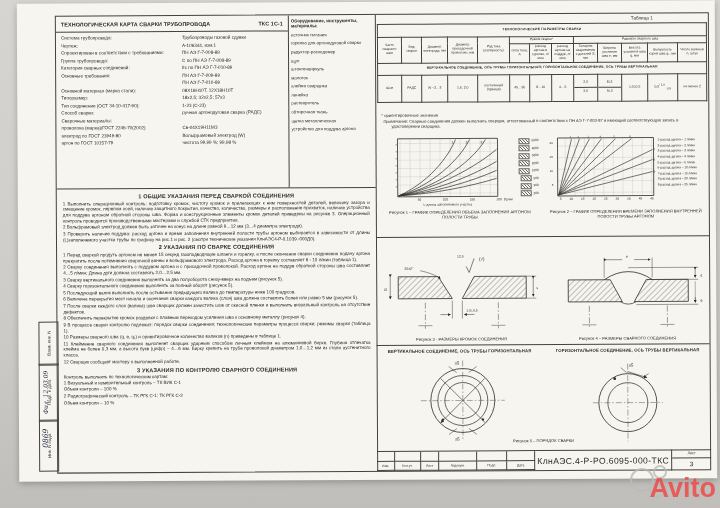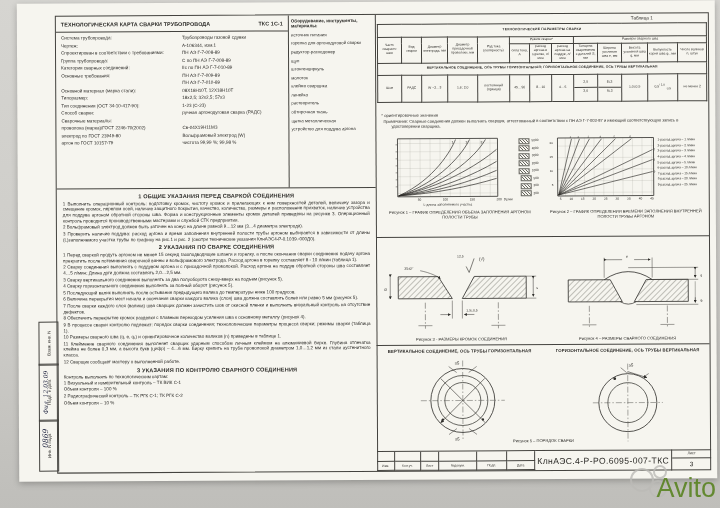--- a/index.html
+++ b/index.html
@@ -58,21 +58,21 @@
   .docnum{font-size:8.6px;letter-spacing:.4px;display:flex;align-items:center;justify-content:center;}
   .sheetbox{border-left:1px solid #44433f;}
   .sheetbox .sl{font-size:3.8px;text-align:center;border-bottom:1px solid #44433f;line-height:7px;height:7px;}
   .sheetbox .sn{font-size:6.5px;text-align:center;line-height:12px;}
   
   .mbox{left:20px;width:18px;border:1px solid #44433f;display:flex;align-items:center;justify-content:center;}
   .vtext{writing-mode:vertical-rl;transform:rotate(180deg);font-size:4.3px;white-space:nowrap;}
   .hand{font-family:"DejaVu Serif", serif;font-style:italic;color:#2b2f49;}
   
   .wm{right:0px;bottom:0px;width:96px;height:46px;opacity:.8;}
-  .wm-text{position:absolute;right:4px;bottom:4px;font-size:27px;font-weight:normal;color:#4d7c0f;}
+  .wm-text{position:absolute;right:4px;bottom:4px;font-size:27px;font-weight:bold;color:#ef4444;}
   .wm circle{fill:none;stroke:#bcbbb7;stroke-width:2;}
   svg text{fill:#2e2d2a;}
 </style>
 </head>
 <body>
 
 <div class="abs paper">
 
   <div class="abs mbox" style="top:318px;height:42px;">
     <span class="vtext">Взам. инв. N</span>
@@ -497,21 +497,21 @@
         <div class="cell"></div>
       <div class="cell"></div>
         <div class="cell"></div>
       <div class="cell">Изм.</div>
       <div class="cell">Кол.уч.</div>
       <div class="cell">Лист</div>
       <div class="cell">№докум.</div>
       <div class="cell">Подп.</div>
       <div class="cell">Дата</div>
     </div>
-    <div class="abs docnum hline" style="left:477px;top:436px;width:136px;height:20px;">КлнАЭС.4-Р-РО.6095-007-ТКС</div>
+    <div class="abs docnum hline" style="left:477px;top:436px;width:136px;height:20px;">КлнАЭС.4-Р-РО.6095-000-ТКС</div>
     <div class="abs sheetbox hline" style="left:613px;top:436px;width:39px;height:20px;">
       <div class="sl">Лист</div>
       <div class="sn">3</div>
     </div>
   </div>
 </div>
 
 <div class="abs wm">
   <svg width="96" height="46" viewBox="0 0 96 46">
     <circle cx="18" cy="18" r="11"></circle>

